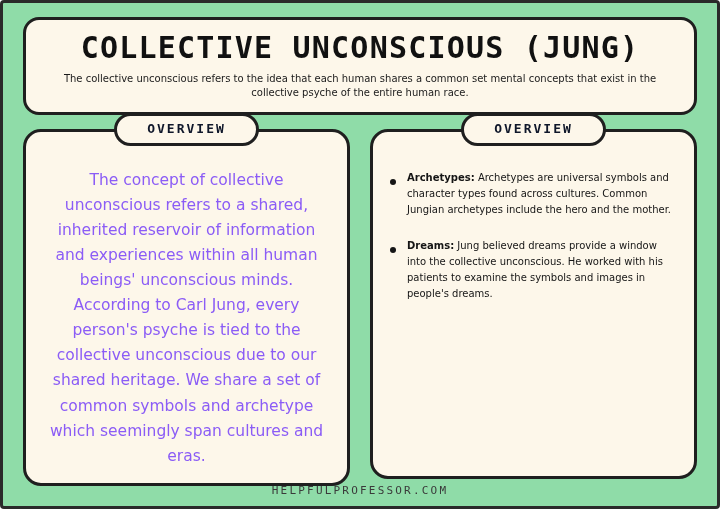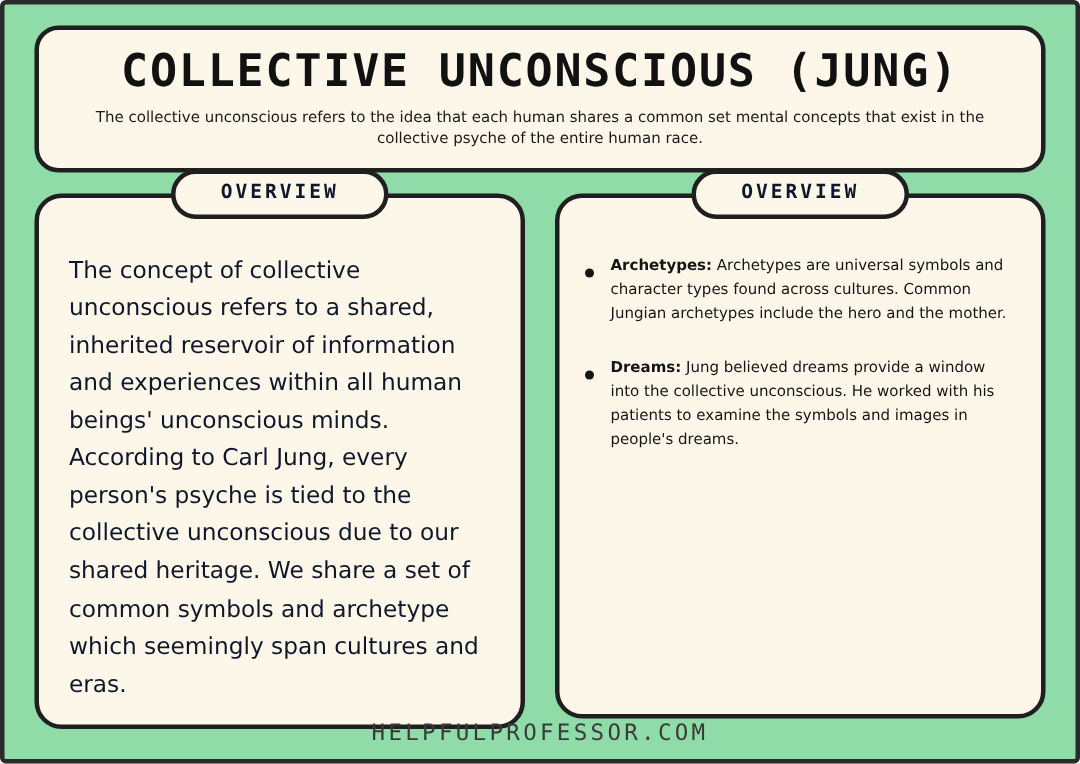--- a/index.html
+++ b/index.html
@@ -86,24 +86,24 @@
     font-family: "DejaVu Sans Mono", monospace;
     font-weight: bold;
     font-size: 13px;
     letter-spacing: 2px;
     color: #0f172a;
     white-space: nowrap;
   }
 
   
   .overview-text {
-    text-align: left;
+    text-align: center;
     font-size: 15.5px;
     line-height: 1.62;
-    color: #0f172a;
+    color: #8b5cf6;
     padding: 2px 4px 0 4px;
   }
 
   
   ul.bullets {
     list-style: none;
     margin: 4px 0 0 0;
     padding: 0;
   }
   ul.bullets li {
@@ -132,21 +132,21 @@
   }
 
   
   .footer {
     position: absolute;
     left: 0;
     right: 0;
     bottom: 9px;
     text-align: center;
     font-family: "DejaVu Sans Mono", monospace;
-    font-size: 15px;
+    font-size: 11px;
     letter-spacing: 2.2px;
     color: #3a3a3a;
     margin-top: 40px;
   }
 </style>
 </head>
 <body>
 
 <div class="infographic">
 

